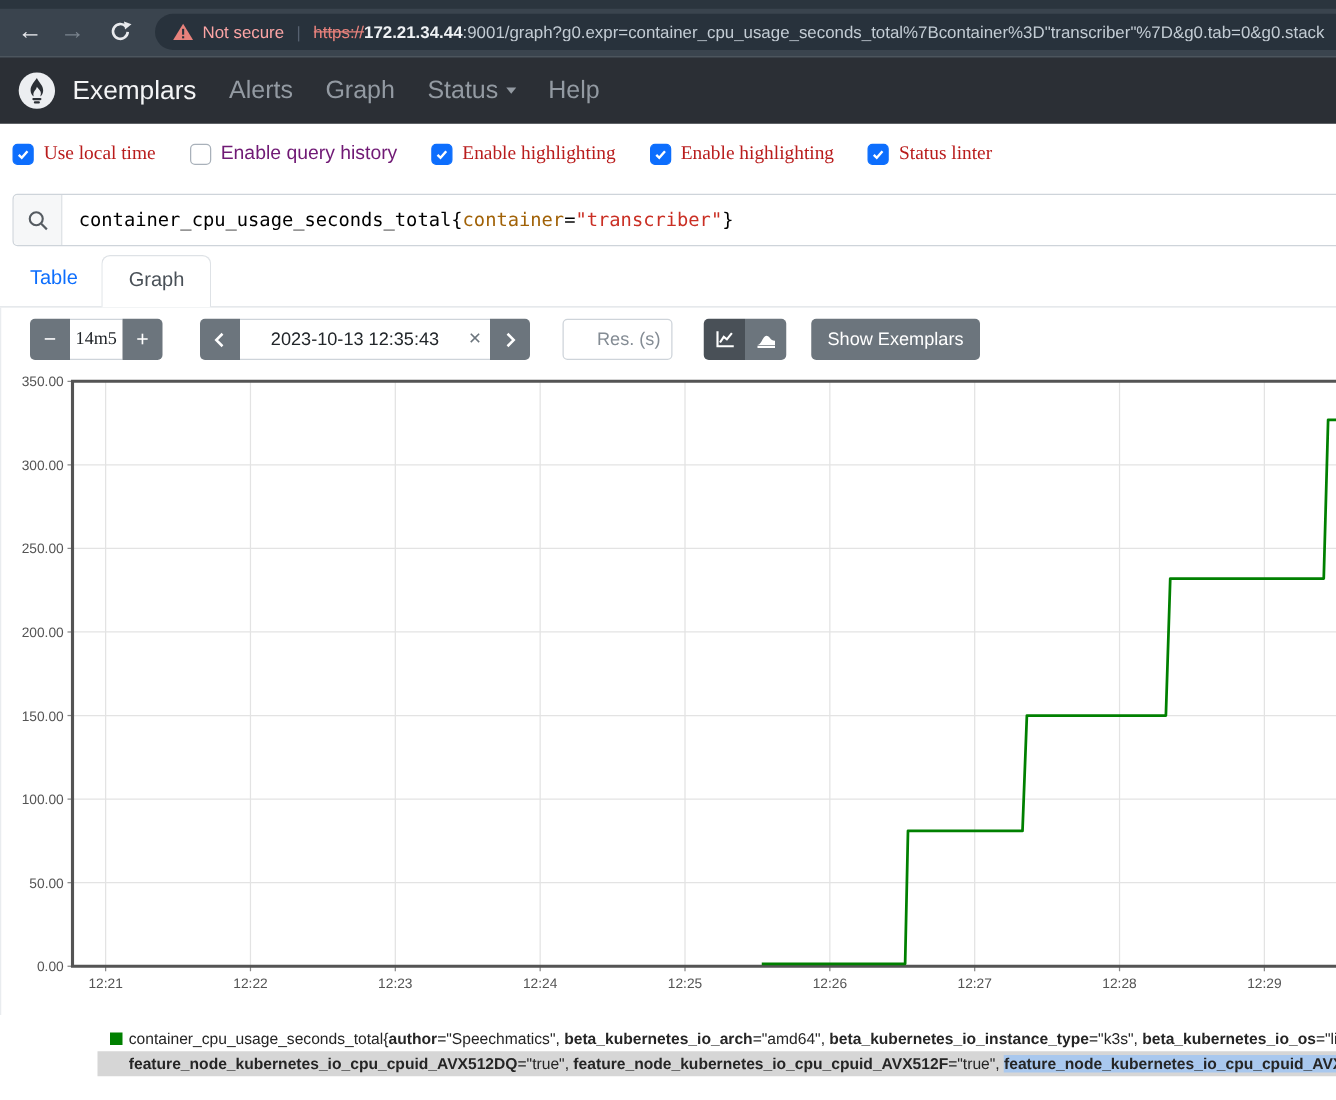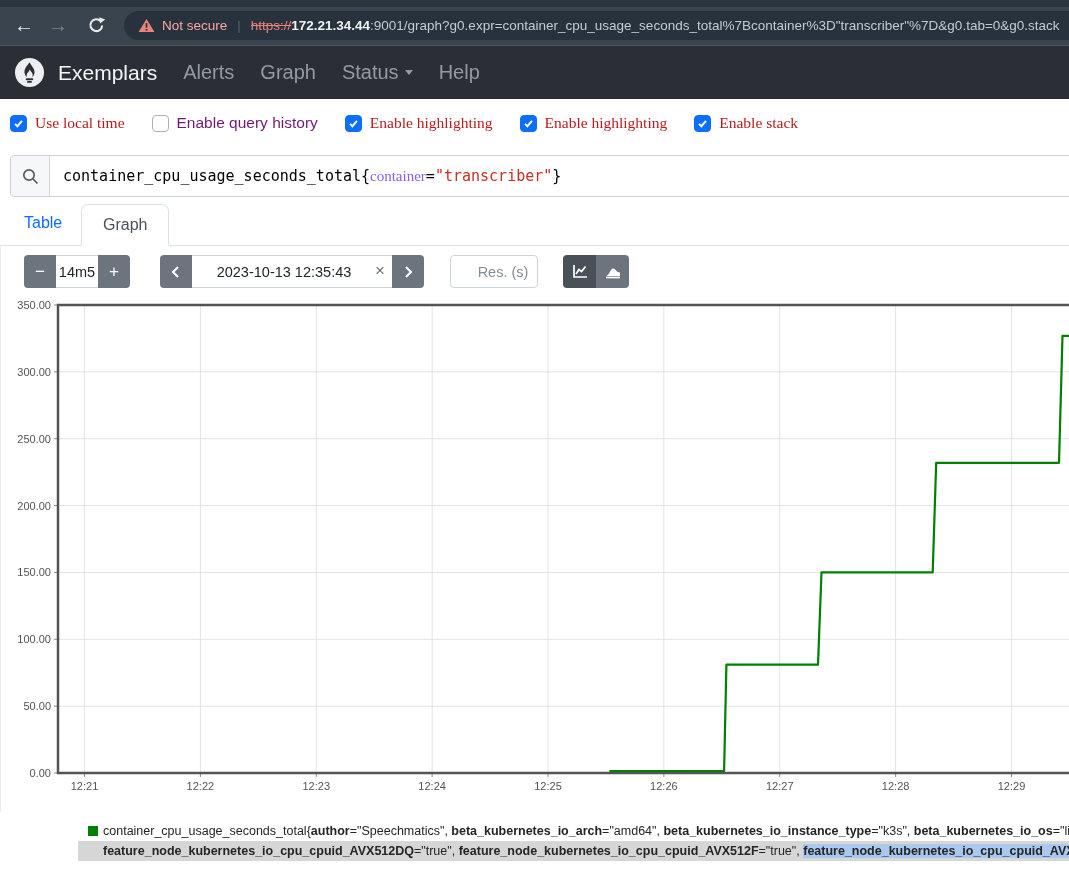--- a/index.html
+++ b/index.html
@@ -40,39 +40,39 @@
   .options-row { position:absolute; top:114px; left:10px; display:flex; align-items:center; }
   .opt { display:flex; align-items:center; margin-right:27px; cursor:pointer; font-size:15.5px; color:#701a75; }
   .opt.checked { color:#b91c1c;font-family:Liberation Serif, serif; }
   .cb { width:17px; height:17px; border-radius:4px; margin-right:8px; display:flex; align-items:center; justify-content:center; background:#fff; border:1.5px solid #a9b1ba; }
   .opt.checked .cb { background:#0d6efd; border-color:#0d6efd; }
 
   
   .query-group { position:absolute; top:155px; left:10px; width:1063px; height:42px; border:1px solid #ced4da; border-radius:4px 0 0 4px; display:flex; background:#fff; }
   .query-addon { width:39px; border-right:1px solid #ced4da; background:#f6f7f8; display:flex; align-items:center; justify-content:center; border-radius:4px 0 0 4px; }
   .query-input { flex:1; display:flex; align-items:center; padding-left:13px; font-family:"DejaVu Sans Mono", monospace; font-size:15px; color:#000; white-space:pre; overflow:hidden; }
-  .tok-label { color:#8b5cf6;font-family:Liberation Serif, serif; }
+  .tok-label { color:#a16207; }
   .tok-string { color:#ca2f24; }
 
   
   .tabs-bar { position:absolute; top:204px; left:0; width:1069px; height:42px; }
   .tabs-underline { position:absolute; left:0; right:0; bottom:0; border-bottom:1px solid #dee2e6; }
   .tab-link { position:absolute; left:24px; top:10px; font-size:16px; color:#0d6efd; cursor:pointer; }
   .tab-active { position:absolute; left:81px; top:0; height:42px; padding:0 21px; background:#fff; border:1px solid #dee2e6; border-bottom:1px solid #fff; border-radius:7px 7px 0 0; display:flex; align-items:center; font-size:16px; color:#495057; z-index:2; cursor:pointer; }
   .panel-edge { position:absolute; left:0; top:246px; height:566px; width:1px; background:#e9ecef; }
 
   
   .controls { position:absolute; top:255px; left:0; width:1069px; height:33px; }
   .ctl-btn { background:#6c757d; color:#fff; border:none; height:33px; display:flex; align-items:center; justify-content:center; cursor:pointer; font-size:17px; }
   .grp { position:absolute; top:0; display:flex; }
   .grp-duration { left:24px; }
   .grp-time { left:160px;justify-content:flex-end; }
   .btn-left { border-radius:4px 0 0 4px; width:32px; }
   .btn-right { border-radius:0 4px 4px 0; width:32px; }
-  .dur-input { width:42px; height:33px; border:1px solid #ced4da; border-left:none; border-right:none; text-align:center; font-size:14.5px; color:#212529; padding:10px 2px; outline:none; }
+  .dur-input { width:42px; height:33px; border:1px solid #ced4da; border-left:none; border-right:none; text-align:center; font-size:14.5px; color:#212529; padding:10px 2px; outline:none;font-family:Liberation Serif, serif; }
   .time-wrap { position:relative; width:200px; }
   .time-input { width:200px; height:33px; border:1px solid #ced4da; border-left:none; border-right:none; text-align:center; font-size:14.5px; color:#212529; padding:0 22px 0 6px; outline:none; }
   .time-clear { position:absolute; right:7px; top:5px; color:#6c757d; font-size:17px; cursor:pointer; line-height:1.3; }
   .res-input { position:absolute; left:450px; width:88px; height:33px; border:1px solid #ced4da; border-radius:4px; text-align:center; font-size:14.5px; color:#a21caf; outline:none;padding-left:18px; }
   .res-input::placeholder { color:#848c94; }
   .toggle-grp { left:563px; }
   .toggle-btn { width:33px; }
   .toggle-btn.active { background:#495057; }
   .exemplars-btn { position:absolute; left:649px; height:33px; padding:0 13px; background:#6c757d; color:#fff; border:none; border-radius:4px; font-size:14.5px; cursor:pointer; }
 
@@ -159,21 +159,21 @@
         </svg>
       </span>
       <span>Enable highlighting</span>
     </span>
     <span class="opt checked">
       <span class="cb">
         <svg width="11" height="11" viewBox="0 0 12 12">
           <path d="M2.2 6.4 L4.8 9 L9.8 3.2" fill="none" stroke="#fff" stroke-width="2.1"></path>
         </svg>
       </span>
-      <span>Enable stack</span>
+      <span>Status linter</span>
     </span>
   </div>
 
 <div class="query-group">
   <div class="query-addon">
     <svg width="17" height="17" viewBox="0 0 17 17">
       <circle cx="7" cy="7" r="5.2" fill="none" stroke="#555b61" stroke-width="1.7"></circle>
       <line x1="11" y1="11" x2="15.5" y2="15.5" stroke="#555b61" stroke-width="1.7"></line>
     </svg>
   </div>
@@ -217,20 +217,21 @@
         <polyline points="5,11 8,6.5 10.5,8.5 14.5,3.5" fill="none" stroke="#fff" stroke-width="1.7"></polyline>
       </svg>
     </button>
     <button class="ctl-btn btn-right toggle-btn">
       <svg width="18" height="17" viewBox="0 0 18 17">
         <path d="M2 13 C5 13 6.5 5.5 9 5.5 C12 5.5 12 9.5 16 9.5 L16 13 Z" fill="#fff"></path>
         <line x1="2" y1="14.5" x2="16" y2="14.5" stroke="#fff" stroke-width="1.7"></line>
       </svg>
     </button>
   </div>
+  <button class="exemplars-btn">Show Exemplars</button>
 </div>
 
 <div class="chart-wrap">
   <svg id="chart-svg" width="1069" height="502">
       <line x1="58" x2="1069" y1="475" y2="475" stroke="#e3e3e3"></line>
       <line x1="54" x2="58" y1="475" y2="475" stroke="#8a8a8a"></line>
       <text x="51" y="479" text-anchor="end" class="axis-label">0.00</text>
       <line x1="58" x2="1069" y1="408.1428571428571" y2="408.1428571428571" stroke="#e3e3e3"></line>
       <line x1="54" x2="58" y1="408.1428571428571" y2="408.1428571428571" stroke="#8a8a8a"></line>
       <text x="51" y="412.1428571428571" text-anchor="end" class="axis-label">50.00</text>

